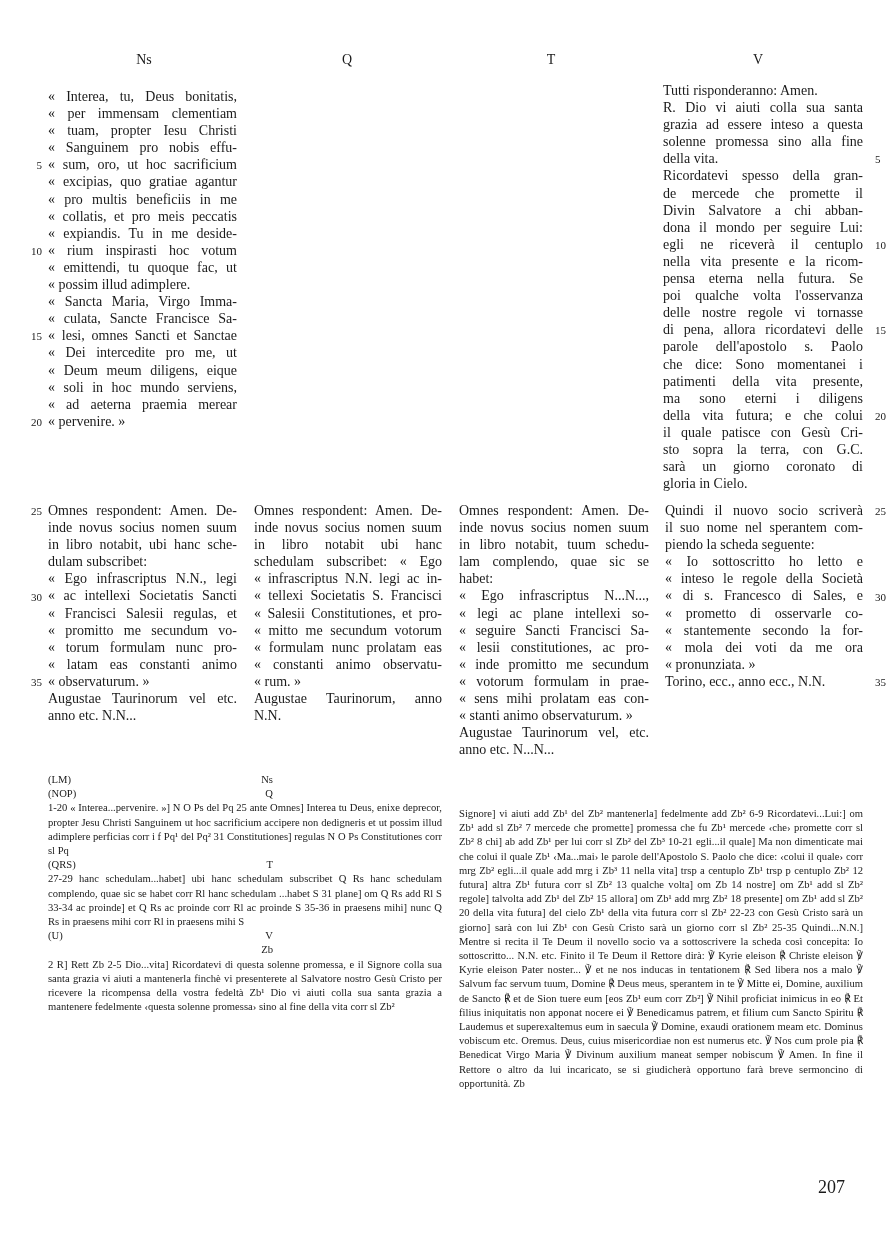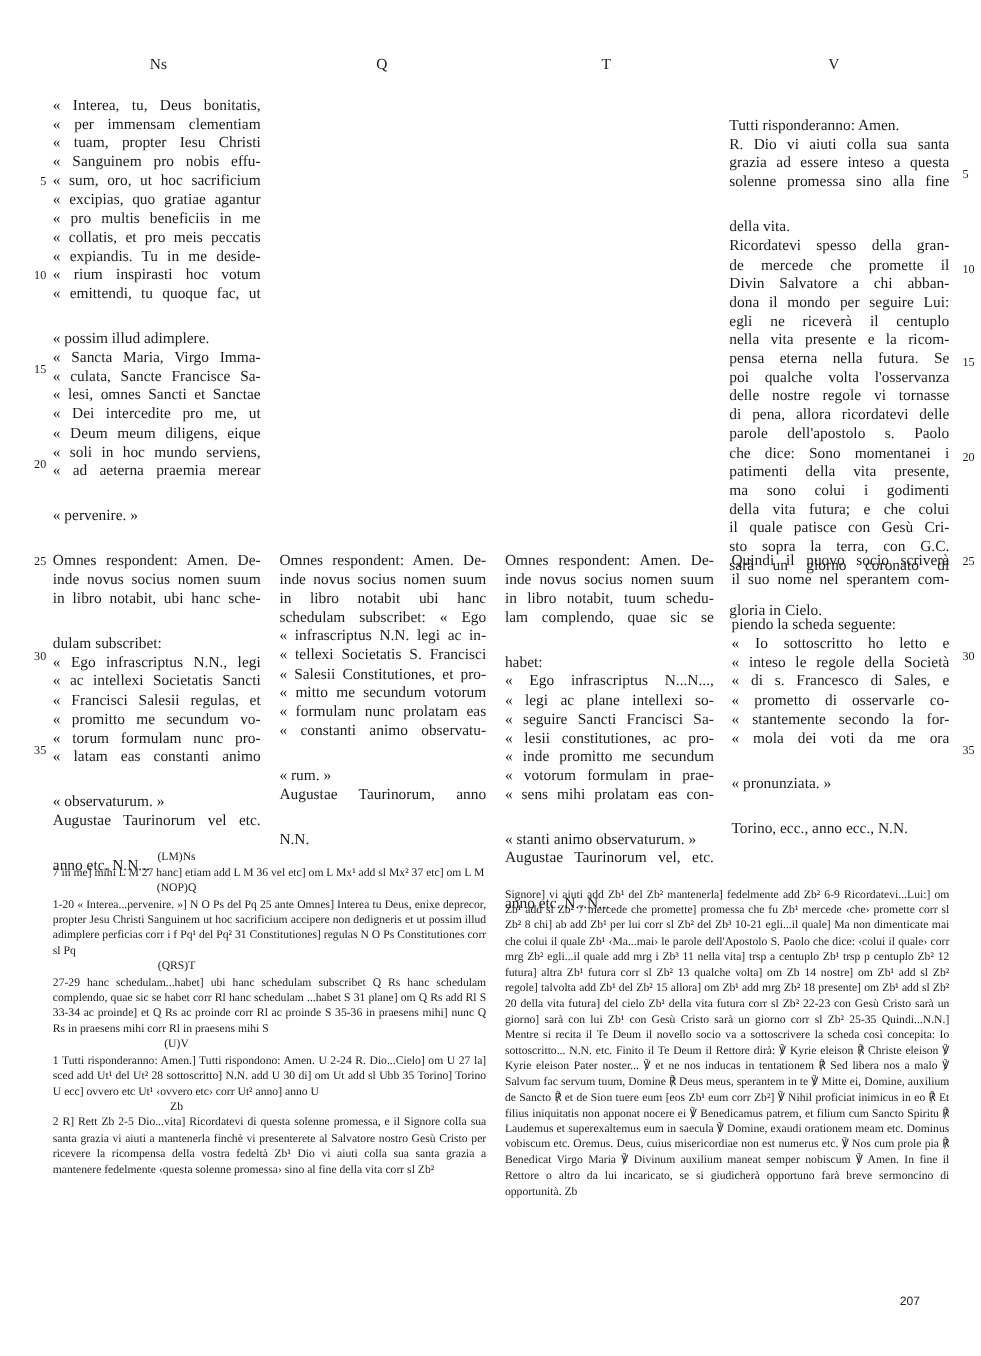--- a/index.html
+++ b/index.html
@@ -2,27 +2,27 @@
 <html><head>
 <meta charset="utf-8">
 <style>
   html,body{margin:0;padding:0;background:#ffffff;}
   body{width:892px;height:1233px;position:relative;overflow:hidden;
        font-family:"Liberation Serif","DejaVu Serif",serif;color:#1a1a1a;}
   .page{position:absolute;left:0;top:0;width:892px;height:1233px;padding-left:24px;}
   .colhead{position:absolute;top:52px;font-size:14px;text-align:center;width:40px;}
   .col{position:absolute;font-size:14px;line-height:17.1px;}
   .col .ln{display:block;white-space:nowrap;text-align:justify;text-align-last:justify;}
-  .col .ln.last{text-align-last:left;margin-top:24px;}
+  .col .ln.last{text-align-last:left;}
   .lnum{position:absolute;font-size:11px;line-height:17.1px;width:20px;}
   .app{position:absolute;font-size:10.6px;line-height:14.2px;text-align:justify;}
   .app .sec{display:block;}
-  .app .siglum{display:flex;justify-content:center;width:225px;}
+  .app .siglum{display:flex;justify-content:space-between;width:225px;}
   .app p{margin:0;text-align:justify;}
-  .pageno{position:absolute;left:818px;top:1177px;font-family:Liberation Sans, sans-serif;font-size:11px;}
+  .pageno{position:absolute;left:818px;top:1177px;font-family:Liberation Serif, serif;font-size:18px;}
 </style>
 </head>
 <body>
 
 <div class="page">
 
   <div class="colhead" style="left:124px">Ns</div>
   <div class="colhead" style="left:327px">Q</div>
   <div class="colhead" style="left:531px">T</div>
   <div class="colhead" style="left:738px">V</div>
@@ -68,21 +68,21 @@
       <span class="ln">dona il mondo per seguire Lui:</span>
       <span class="ln">egli ne riceverà il centuplo</span>
       <span class="ln">nella vita presente e la ricom-</span>
       <span class="ln">pensa eterna nella futura. Se</span>
       <span class="ln">poi qualche volta l'osservanza</span>
       <span class="ln">delle nostre regole vi tornasse</span>
       <span class="ln">di pena, allora ricordatevi delle</span>
       <span class="ln">parole dell'apostolo s. Paolo</span>
       <span class="ln">che dice: Sono momentanei i</span>
       <span class="ln">patimenti della vita presente,</span>
-      <span class="ln">ma sono colui i godimenti</span>
+      <span class="ln">ma sono eterni i diligens</span>
       <span class="ln">della vita futura; e che colui</span>
       <span class="ln">il quale patisce con Gesù Cri-</span>
       <span class="ln">sto sopra la terra, con G.C.</span>
       <span class="ln">sarà un giorno coronato di</span>
       <span class="ln last">gloria in Cielo.</span>
     </div>
   <div id="upper-v-nums">
       <div class="lnum" style="top: 151.4px; left: 875px; text-align: left;">5</div>
       <div class="lnum" style="top: 236.9px; left: 875px; text-align: left;">10</div>
       <div class="lnum" style="top: 322.4px; left: 875px; text-align: left;">15</div>
@@ -159,42 +159,40 @@
       <div class="lnum" style="top: 588.5px; left: 875px; text-align: left;">30</div>
       <div class="lnum" style="top: 674px; left: 875px; text-align: left;">35</div>
     </div>
 
   <div class="app" id="app-left" style="left:48px;top:773px;width:394px">
       <div class="sec">
         <div class="siglum">
           <span>(LM)</span>
           <span>Ns</span>
         </div>
-        <p>7 in me] mihi L M    27 hanc] etiam add L M    36 vel etc] om L Mx¹ add sl Mx²    37 etc] om L M</p>
       </div>
       <div class="sec">
         <div class="siglum">
           <span>(NOP)</span>
           <span>Q</span>
         </div>
         <p>1-20 « Interea...pervenire. »] N O Ps del Pq    25 ante Omnes] Interea tu Deus, enixe deprecor, propter Jesu Christi Sanguinem ut hoc sacrificium accipere non dedigneris et ut possim illud adimplere perficias corr i f Pq¹ del Pq²    31 Constitutiones] regulas N O Ps Constitutiones corr sl Pq</p>
       </div>
       <div class="sec">
         <div class="siglum">
           <span>(QRS)</span>
           <span>T</span>
         </div>
         <p>27-29 hanc schedulam...habet] ubi hanc schedulam subscribet Q Rs hanc schedulam complendo, quae sic se habet corr Rl hanc schedulam ...habet S    31 plane] om Q Rs add Rl S    33-34 ac proinde] et Q Rs ac proinde corr Rl ac proinde S    35-36 in praesens mihi] nunc Q Rs in praesens mihi corr Rl in praesens mihi S</p>
       </div>
       <div class="sec">
         <div class="siglum">
           <span>(U)</span>
           <span>V</span>
         </div>
-        <p>1 Tutti risponderanno: Amen.] Tutti rispondono: Amen. U    2-24 R. Dio...Cielo] om U    27 la] sced add Ut¹ del Ut²    28 sottoscritto] N.N. add U    30 di] om Ut add sl Ubb    35 Torino] Torino U    ecc] ovvero etc Ut¹ ‹ovvero etc› corr Ut²    anno] anno U</p>
       </div>
       <div class="sec">
         <div class="siglum">
           <span></span>
           <span>Zb</span>
         </div>
         <p>2 R] Rett Zb    2-5 Dio...vita] Ricordatevi di questa solenne promessa, e il Signore colla sua santa grazia vi aiuti a mantenerla finchè vi presenterete al Salvatore nostro Gesù Cristo per ricevere la ricompensa della vostra fedeltà Zb¹ Dio vi aiuti colla sua santa grazia a mantenere fedelmente ‹questa solenne promessa› sino al fine della vita corr sl Zb²</p>
       </div>
     </div>
   <div class="app" style="left:459px;top:807px;width:404px">

